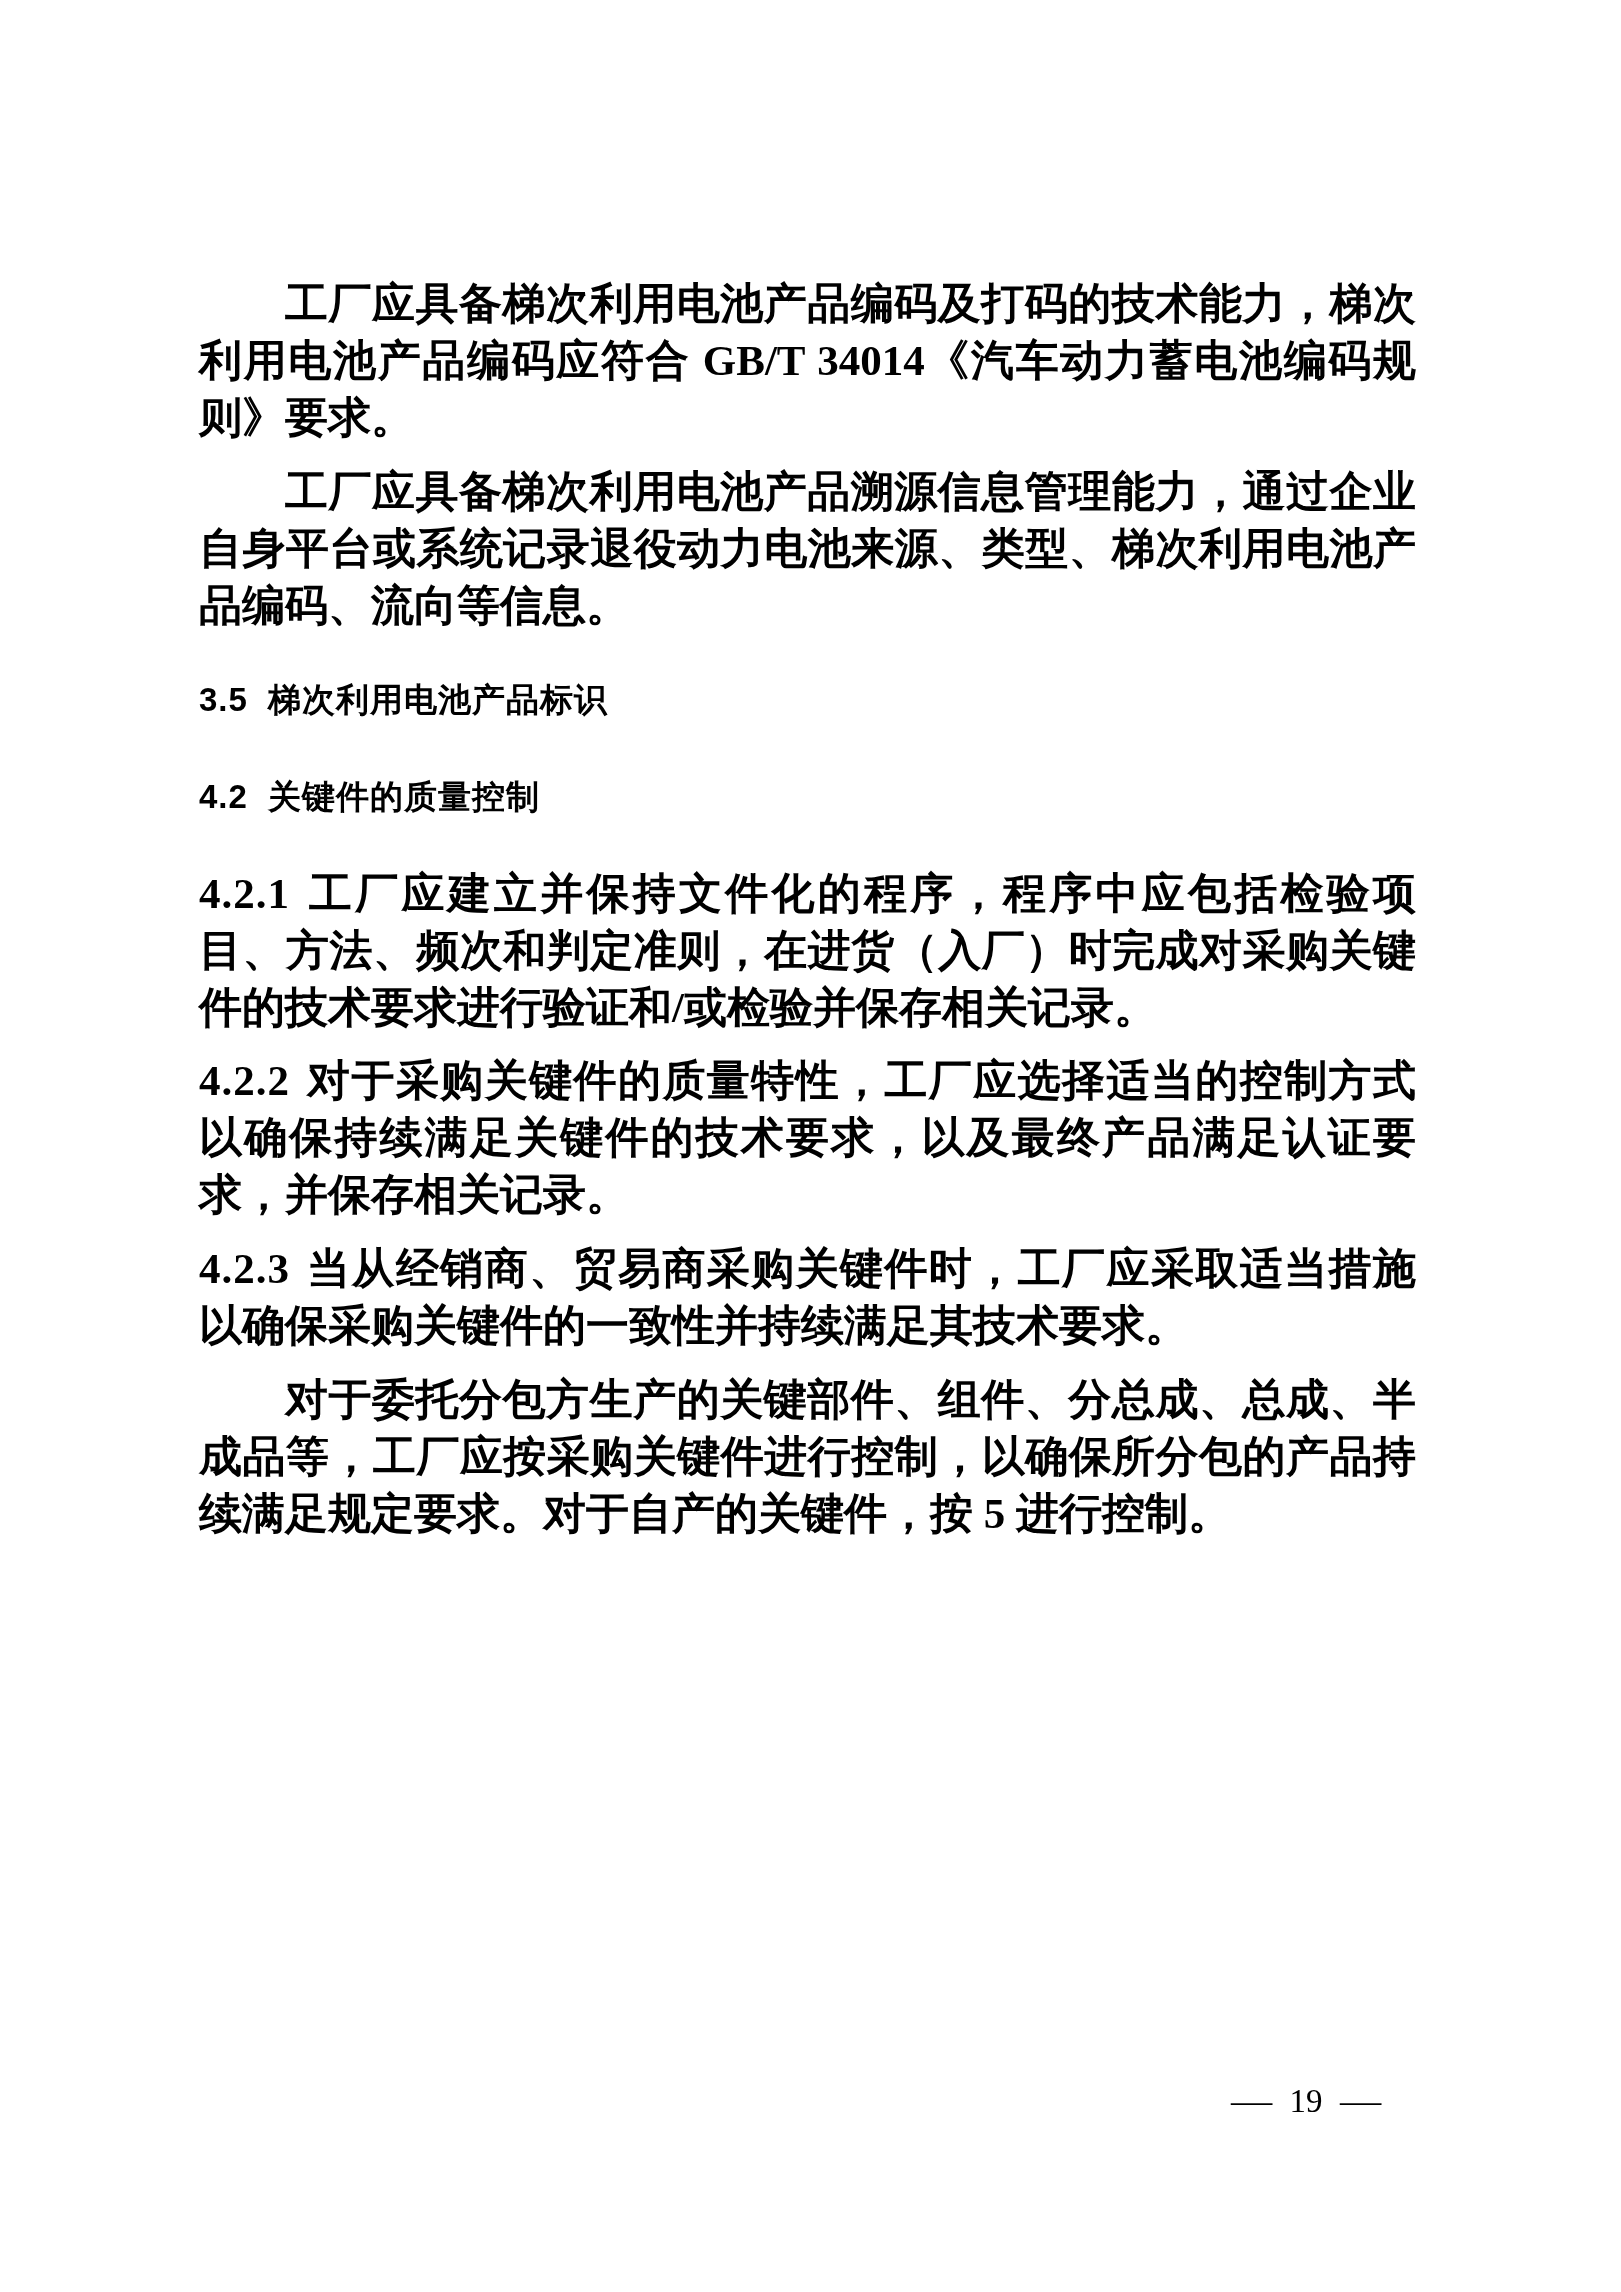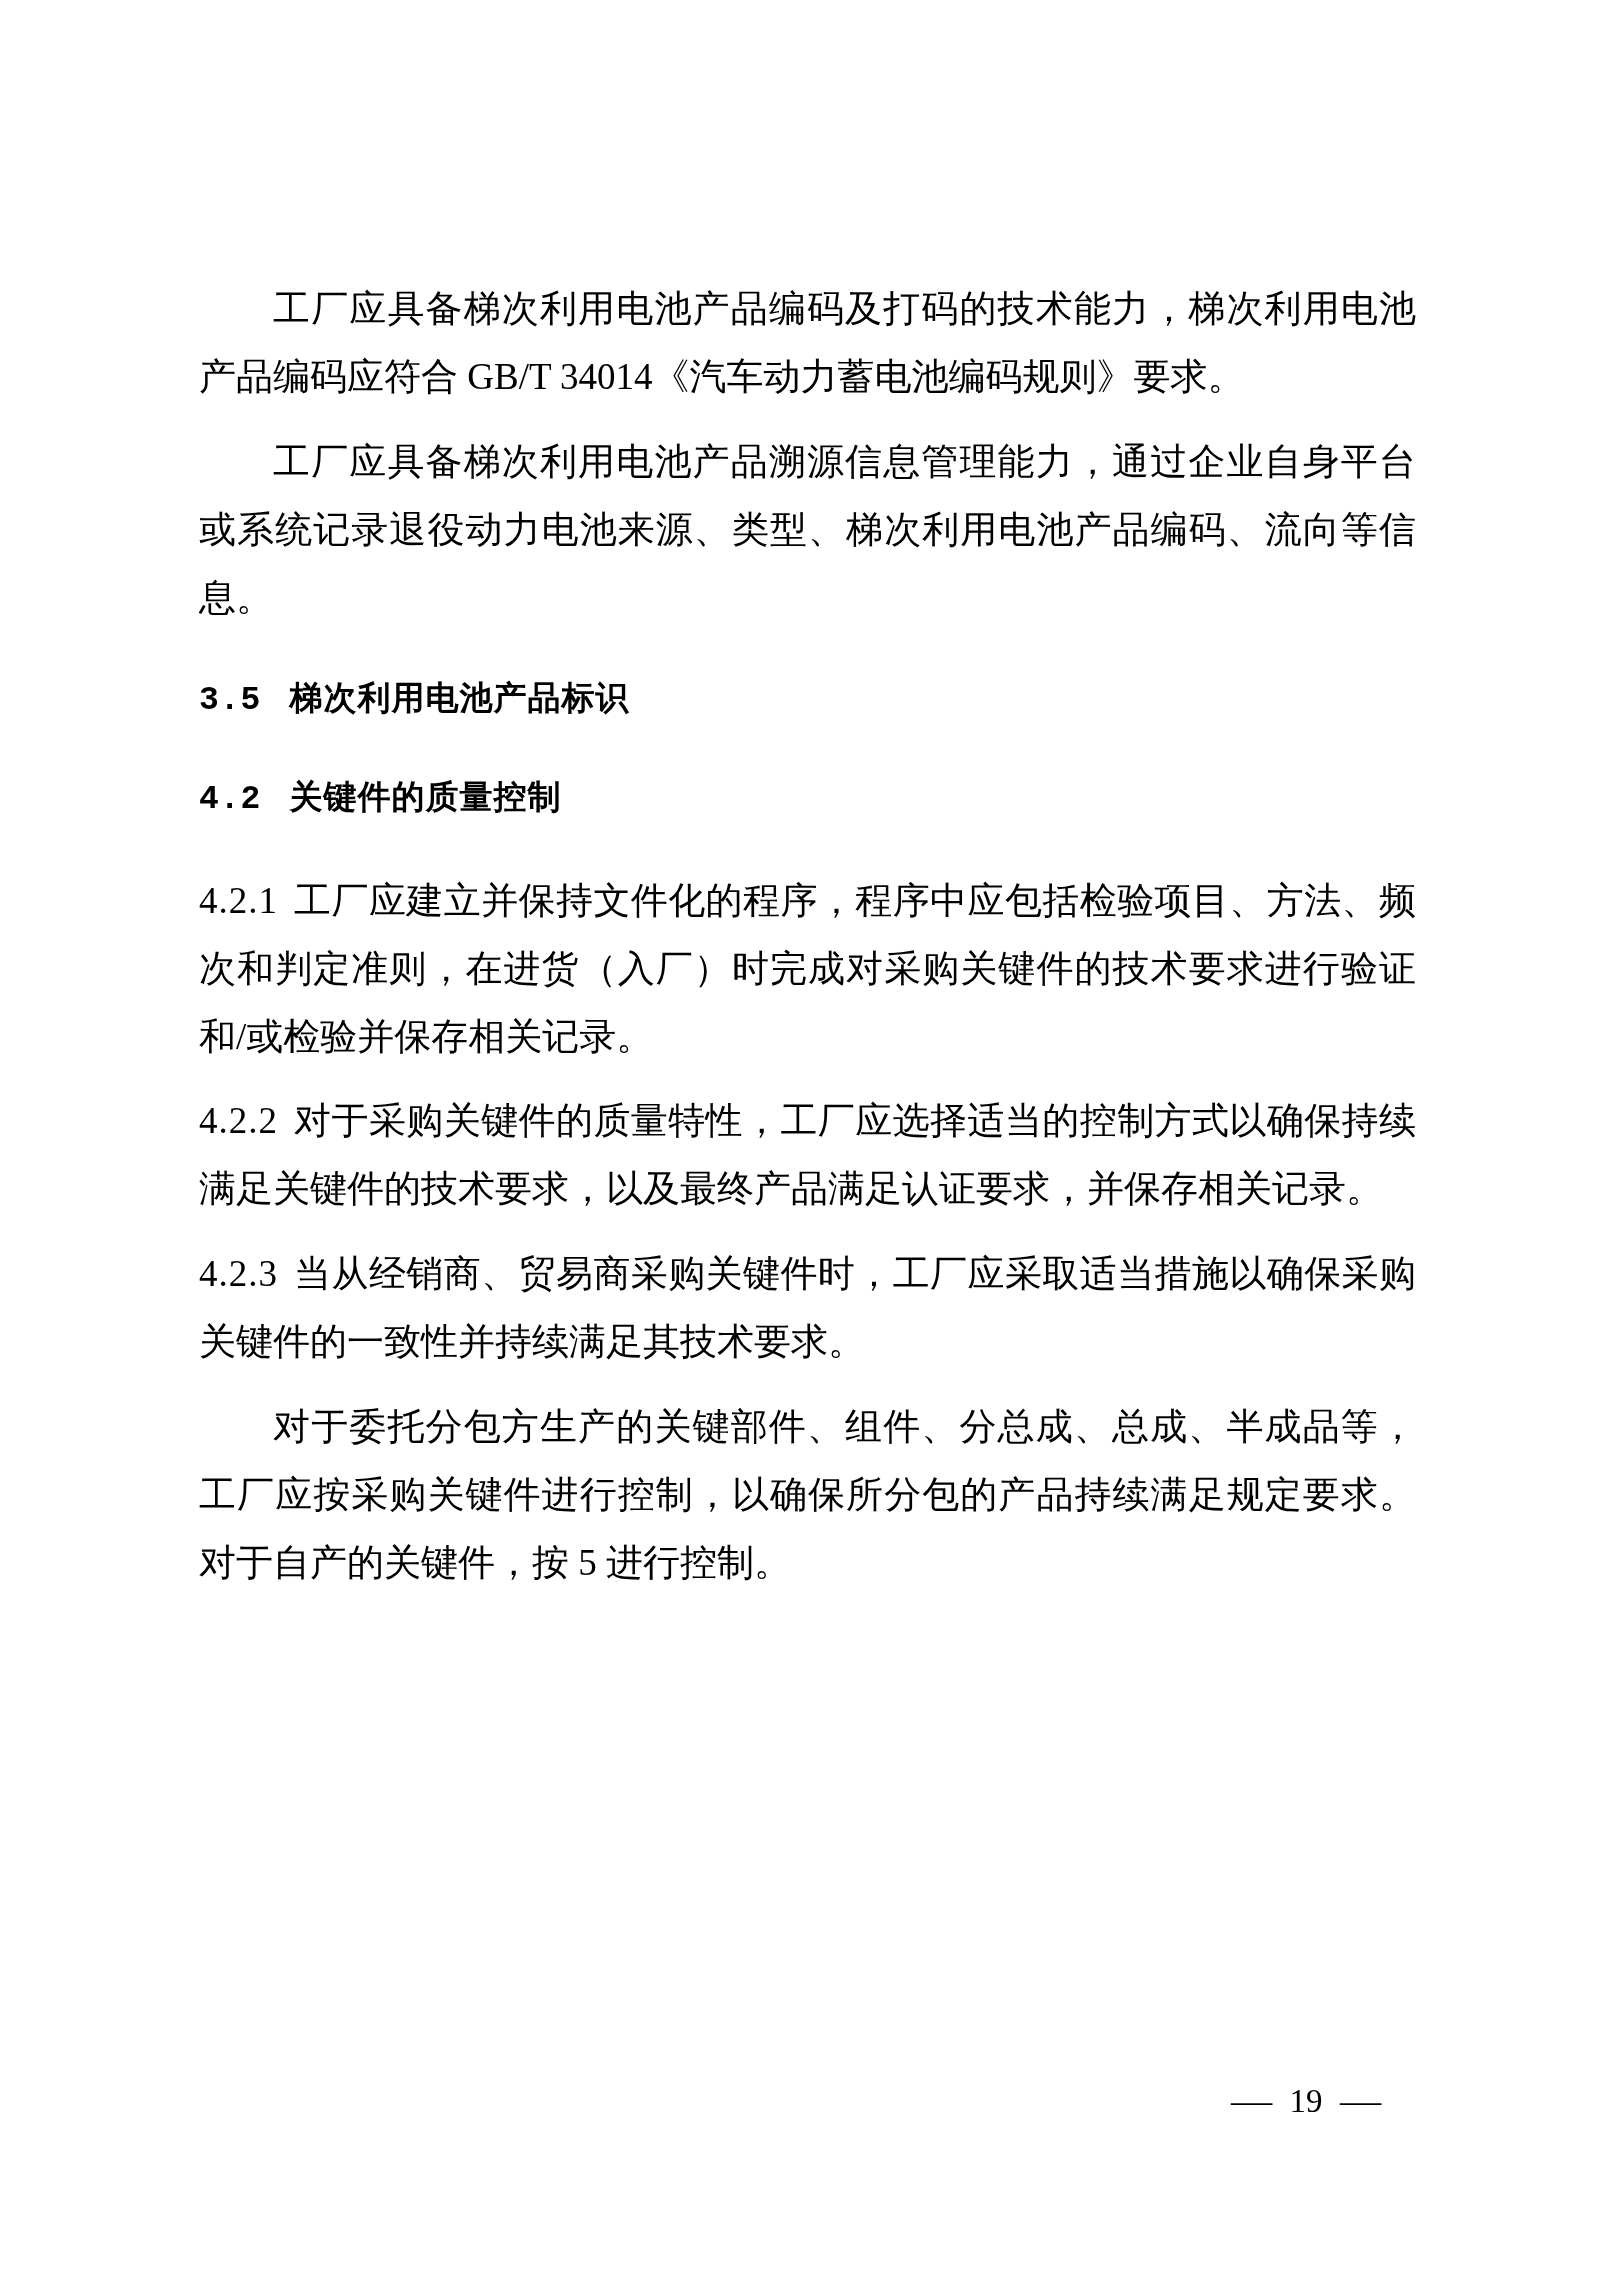--- a/index.html
+++ b/index.html
@@ -7,34 +7,35 @@
     width:1621px;height:2293px;position:relative;
     background:#ffffff;color:#000000;
     font-family:"Liberation Serif","DejaVu Serif",serif;
     overflow:hidden;
   }
   .page-content{
     position:absolute;left:199px;top:275px;width:1217px;
   }
   .para{
     margin:0 0 16.7px 0;
-    font-size:37px;line-height:68px;
+    font-size:43px;line-height:57px;
     text-align:justify;text-indent:2em;
     word-break:break-all;
+    font-weight:bold;
   }
   .clause{text-indent:0;}
   .clause .cnum{margin-right:15.7px;letter-spacing:1px;}
   .heading{
     margin:37px 0 39px 0;
     font-size:33px;line-height:57px;font-weight:bold;
     text-align:left;
   }
   .heading .hnum{
-    font-family:Liberation Mono, monospace;
-    margin-right:28px;letter-spacing:1px;
+    font-family:Liberation Sans, sans-serif;
+    margin-right:20px;letter-spacing:1px;
   }
   .heading .htext{
     font-family:"Liberation Sans","DejaVu Sans",sans-serif;
     letter-spacing:1px;
   }
   .footer{
     position:absolute;top:2080px;right:244px;
     font-size:33px;line-height:43px;
     display:flex;align-items:center;gap:21.6px;
   }

